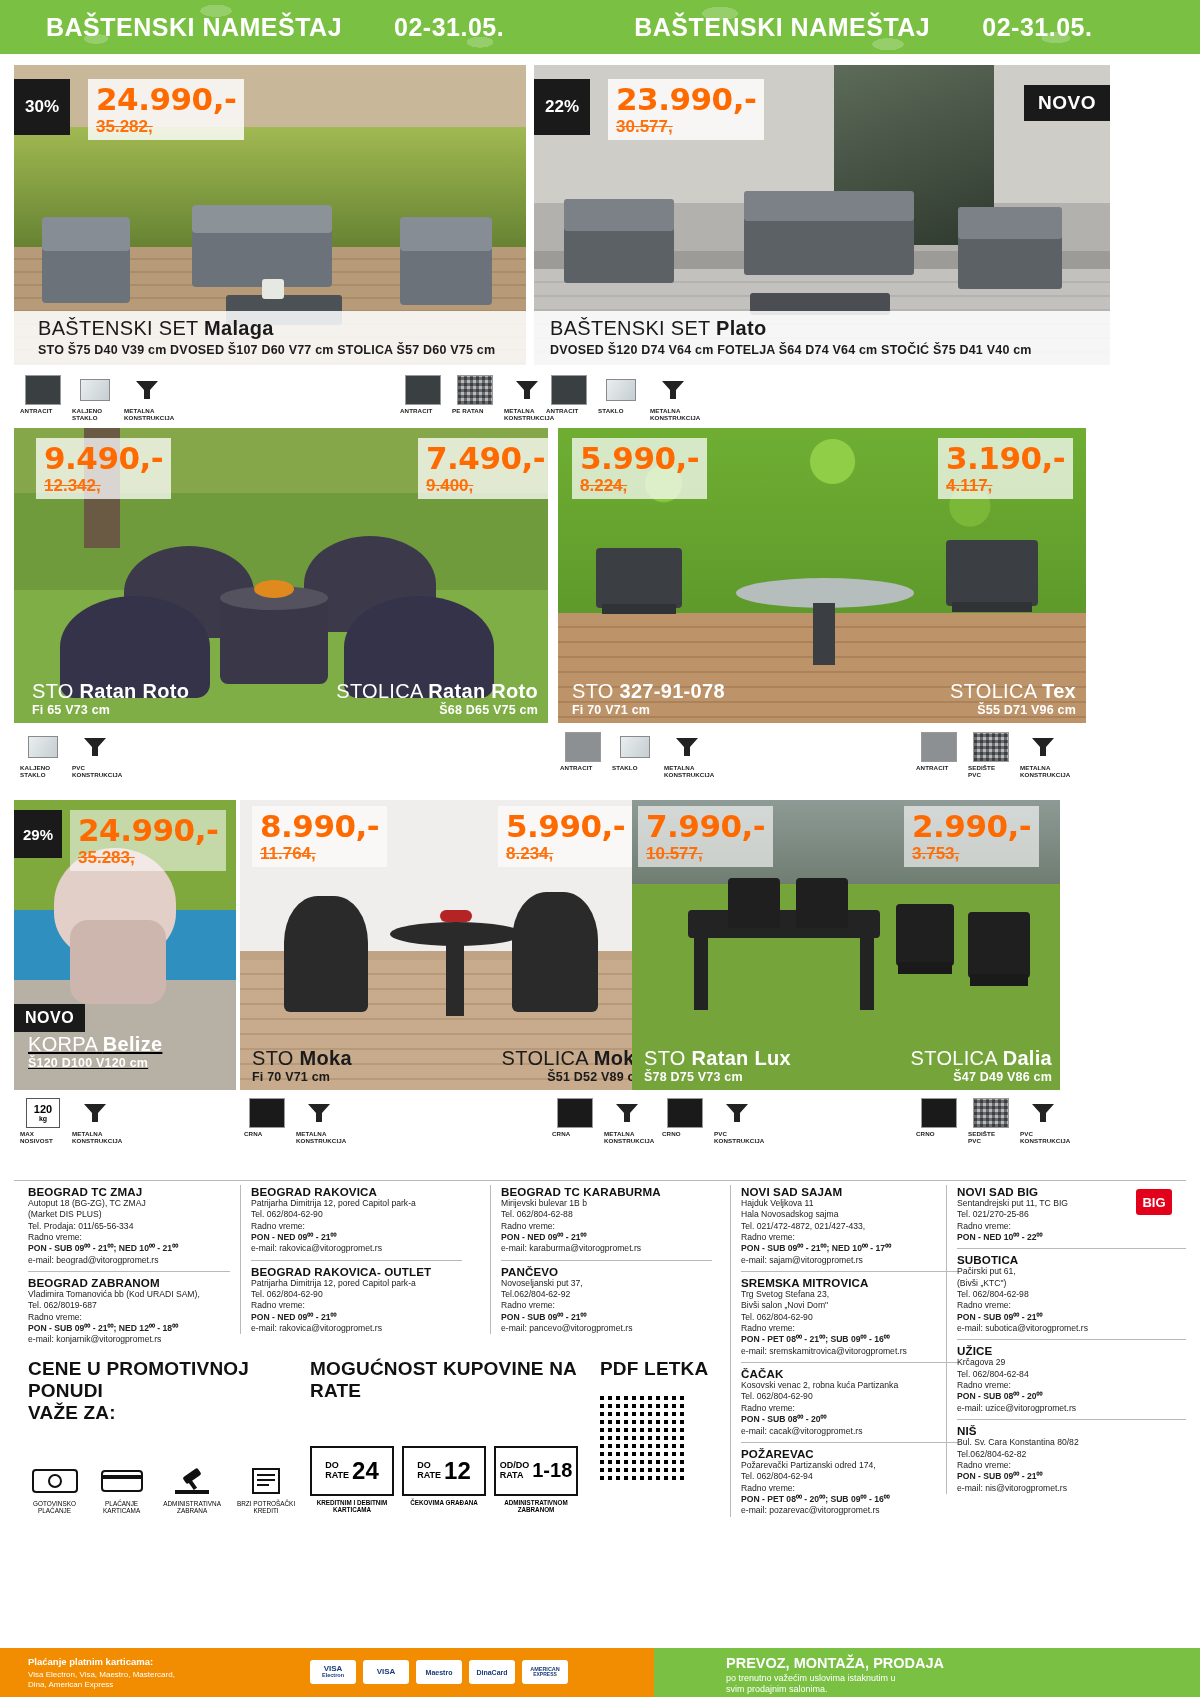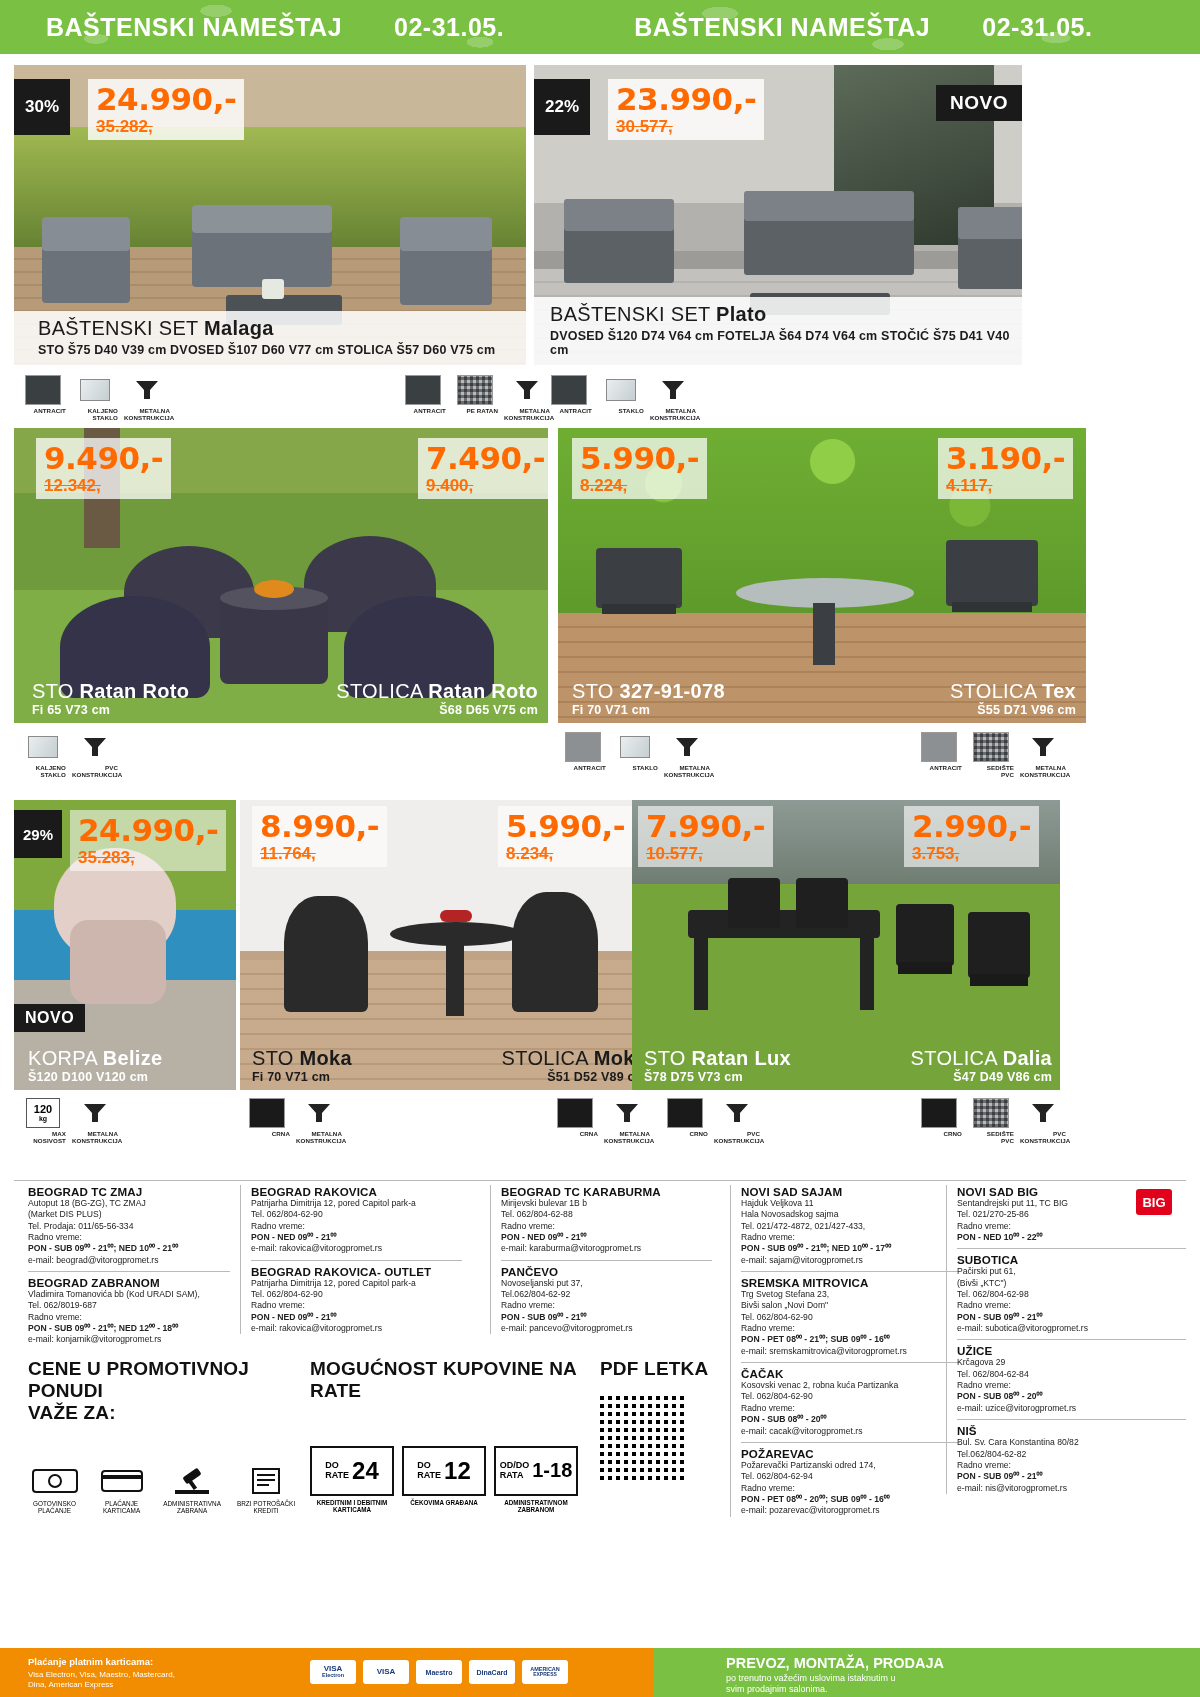--- a/index.html
+++ b/index.html
@@ -48,21 +48,21 @@
     position:absolute; width:56px; height:56px; background:#1a1a1a; color:#fff;
     display:flex; align-items:center; justify-content:center; font-size:17px; font-weight:bold;
   }
   .badge-novo {
     position:absolute; background:#1a1a1a; color:#fff; font-size:19px; font-weight:bold;
     padding:7px 14px; letter-spacing:.5px;
   }
 
   
   .attrs { position:absolute; display:flex; gap:6px; }
-  .attr { width:46px; text-align:right; }
+  .attr { width:46px; text-align:left; }
   .attr .sq { width:36px; height:30px; margin:0 auto; border:1px solid #9a9a9a; background:#3a3f42; }
   .attr .sq.gray { background:#8c9093; }
   .attr .sq.weave {
     background:
       repeating-linear-gradient(90deg,#7c7f82 0 3px,#d9d9d9 3px 6px),
       repeating-linear-gradient(0deg,#7c7f82 0 3px,#d9d9d9 3px 6px);
     background-blend-mode:multiply;
   }
   .attr .ic { width:36px; height:30px; margin:0 auto; display:flex; align-items:center; justify-content:center; }
   .attr .lbl { font-size:6.2px; font-weight:bold; color:#222; line-height:1.15; margin-top:2px; letter-spacing:.1px;}
@@ -172,21 +172,21 @@
     <div class="ic">
       <svg width="26" height="26" viewBox="0 0 26 26">
           <path d="M2 4 H24 L16 13 V22 L10 22 V13 Z" fill="#222"></path>
         </svg>
     </div>
     <div class="lbl" style="white-space:pre-line">METALNA
 KONSTRUKCIJA</div>
   </div>
 </div>
 
-<div class="panel" style="left:534px; top:65px; width:488px; height:300px;">
+<div class="panel" style="left:534px; top:65px; width:576px; height:300px;">
   <div class="photo" style="background:linear-gradient(180deg,#cfcdc8 0 46%, #b3b1ad 46% 62%, #9d9b97 62% 100%);">
     <div style="position:absolute;left:300px;top:0;width:160px;height:180px;background:linear-gradient(160deg,#5d6b5a,#2f3a2e);"></div>
     <div style="position:absolute;left:0;bottom:0;width:100%;height:96px;background:repeating-linear-gradient(180deg,#c3c1bd 0 12px,#b5b3af 12px 14px);"></div>
 
     <div style="position:absolute;left:210px;top:150px;width:170px;height:60px;background:#5c6166;border-radius:3px;"></div>
     <div style="position:absolute;left:210px;top:126px;width:170px;height:30px;background:#7b8187;border-radius:3px;"></div>
 
     <div style="position:absolute;left:30px;top:160px;width:110px;height:58px;background:#5c6166;border-radius:3px;"></div>
     <div style="position:absolute;left:30px;top:134px;width:110px;height:32px;background:#7b8187;border-radius:3px;"></div>
     <div style="position:absolute;left:424px;top:168px;width:104px;height:56px;background:#5c6166;border-radius:3px;"></div>
@@ -406,21 +406,21 @@
   <div class="photo" style="background:linear-gradient(180deg,#7fa93c 0 38%, #2f8fbf 38% 62%, #b7b0a4 62% 100%);">
     <div style="position:absolute;left:40px;top:48px;width:122px;height:112px;background:#e2cfc8;border-radius:50% 50% 42% 42%;"></div>
     <div style="position:absolute;left:56px;top:120px;width:96px;height:84px;background:#cdb6ad;border-radius:18px;"></div>
   </div>
   <div class="badge-pct" style="left:0; top:10px; width:48px; height:48px; font-size:15px;">29%</div>
   <div class="pricebox" style="left:56px; top:10px; background:rgba(255,255,255,.55);">
     <div class="price-new">24.990,-</div>
     <div class="price-old">35.283,</div>
   </div>
   <div class="badge-novo" style="left:0; bottom:58px; font-size:16px; padding:5px 11px;">NOVO</div>
-  <div class="caption-bar" style="padding:0 0 6px 14px;">
+  <div class="caption-bar" style="padding:0 0 20px 14px;text-decoration:underline;">
     <div class="prodname" style="color:#fff;">
       <span>KORPA</span>
       <b>Belize</b>
     </div>
     <div class="dims" style="color:#fff;">Š120 D100 V120 cm</div>
   </div>
 </div>
 
 <div class="attrs" style="left:20px; top:1098px;">
   <div class="attr">

